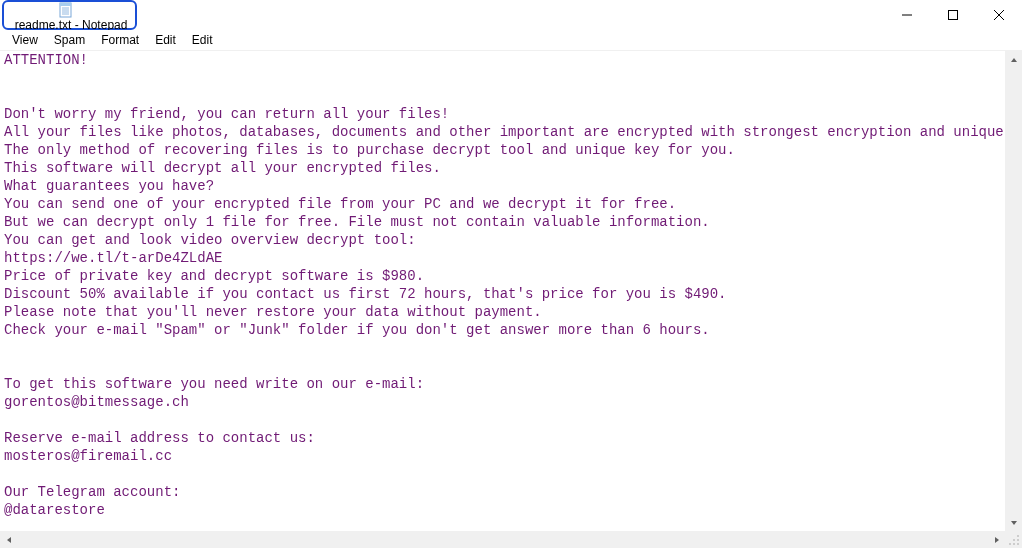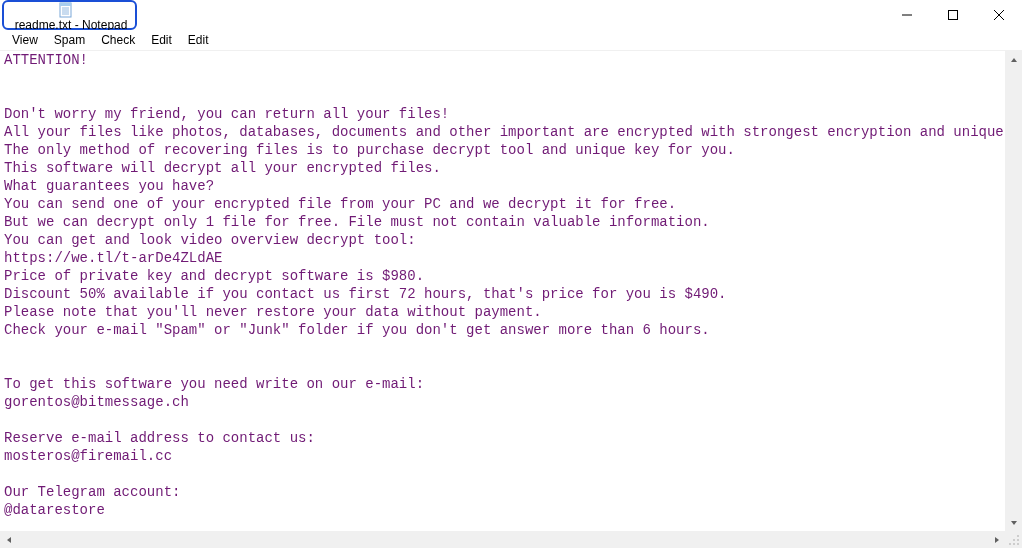--- a/index.html
+++ b/index.html
@@ -176,21 +176,21 @@
             <line x1="0" y1="0" x2="10" y2="10" stroke="currentColor" stroke-width="1"></line>
             <line x1="10" y1="0" x2="0" y2="10" stroke="currentColor" stroke-width="1"></line>
           </svg>
       </div>
     </div>
   </div>
 
   <div class="menubar">
     <div class="menu-item">View</div>
     <div class="menu-item">Spam</div>
-    <div class="menu-item">Check</div>
+    <div class="menu-item">Format</div>
     <div class="menu-item">Edit</div>
     <div class="menu-item">Edit</div>
   </div>
 
   <div class="content-area">
     <div class="text-content">ATTENTION!
 
 
 Don't worry my friend, you can return all your files!
 All your files like photos, databases, documents and other important are encrypted with strongest encryption and unique key.

